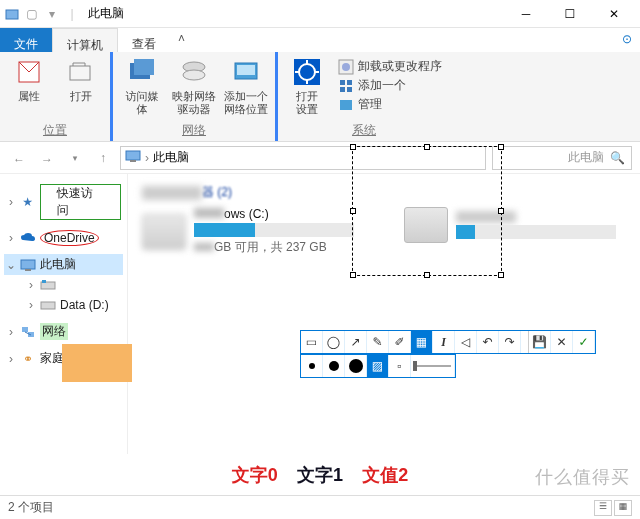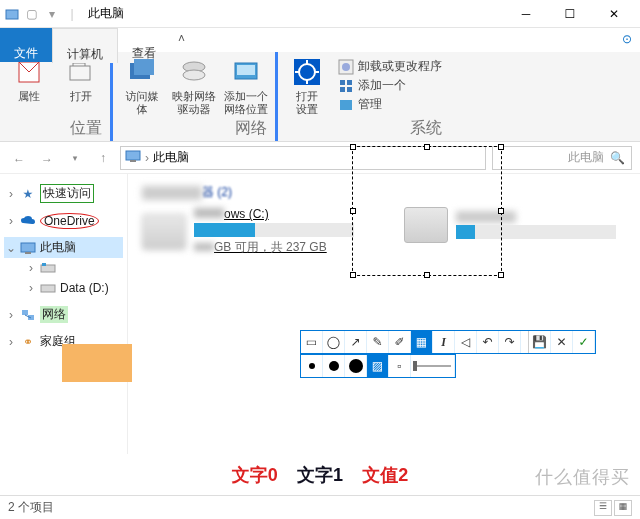--- a/index.html
+++ b/index.html
@@ -4,29 +4,29 @@
 <style>
 *{box-sizing:border-box;margin:0;padding:0;font-family:"Microsoft YaHei","Segoe UI",sans-serif;font-size:12px;}
 body{width:640px;height:519px;background:#fff;position:relative;overflow:hidden;}
 .titlebar{height:28px;display:flex;align-items:center;padding:0 4px;border-bottom:1px solid #e5e5e5;}
 .titlebar .qat{display:flex;gap:4px;align-items:center;}
 .titlebar .qat span{width:16px;height:16px;display:inline-flex;align-items:center;justify-content:center;color:#666;}
 .titlebar .title{margin-left:8px;color:#000;}
 .titlebar .winbtns{margin-left:auto;display:flex;gap:0;}
 .titlebar .winbtns div{width:44px;height:28px;display:flex;align-items:center;justify-content:center;color:#000;}
 .tabs{height:24px;display:flex;align-items:stretch;background:#fff;position:relative;}
-.tabs .tab{padding:17px 14px;color:#333;cursor:default;}
+.tabs .tab{padding:8px 14px;color:#333;cursor:default;}
 .tabs .tab.file{background:#1979ca;color:#fff;}
 .tabs .tab.active{background:#f5f5f5;border:1px solid #ddd;border-bottom:none;}
 .tabs .help{margin-left:auto;padding:4px 8px;color:#1979ca;}
 .tabs .collapse{padding:4px 8px;color:#555;}
 .ribbon{height:90px;background:#f5f5f5;border-bottom:1px solid #ddd;display:flex;}
 .rgroup{border-right:3px solid #3b82f6;padding:4px 8px 0 8px;display:flex;flex-direction:column;}
 .rgroup .items{display:flex;gap:10px;flex:1;}
-.rgroup .glabel{text-align:right;color:#777;font-size:16px;padding:2px 0;}
+.rgroup .glabel{text-align:center;color:#777;font-size:12px;padding:2px 0;text-decoration:underline;}
 .btn-big{display:flex;flex-direction:column;align-items:center;gap:2px;width:42px;}
 .btn-big .ico{width:32px;height:32px;display:flex;align-items:center;justify-content:center;}
 .btn-big .lbl{font-size:11px;color:#444;text-align:center;line-height:1.2;}
 .smalllist{display:flex;flex-direction:column;gap:2px;padding-top:2px;}
 .smallitem{display:flex;align-items:center;gap:4px;font-size:11px;color:#444;}
 .smallitem .si{width:16px;height:16px;display:inline-block;}
 .addr{height:32px;display:flex;align-items:center;gap:6px;padding:0 8px;background:#fff;border-bottom:1px solid #eee;}
 .navbtn{width:22px;height:22px;border-radius:2px;color:#888;display:flex;align-items:center;justify-content:center;}
 .addrbox{flex:1;height:24px;border:1px solid #ccc;display:flex;align-items:center;padding:0 4px;gap:4px;}
 .searchbox{width:140px;height:24px;border:1px solid #ccc;display:flex;align-items:center;justify-content:flex-end;color:#999;padding:0 6px;gap:6px;filter:blur(.6px);}
@@ -34,21 +34,21 @@
 .sidebar{width:160px;padding:8px 4px;border-right:1px solid #eee;position:relative;}
 .tree-item{display:flex;align-items:center;gap:4px;padding:2px 2px;color:#222;}
 .tree-item .exp{width:10px;color:#777;text-align:center;}
 .tree-item .ico{width:16px;height:16px;display:inline-flex;align-items:center;justify-content:center;}
 .tree-sub{padding-left:20px;}
 .content{flex:1;padding:10px 14px;position:relative;}
 .grphdr{color:#003399;font-size:13px;margin-bottom:6px;filter:blur(.8px);}
 .drive-row{display:flex;gap:40px;align-items:flex-start;}
 .drive{display:flex;gap:8px;align-items:center;}
 .drive .dico{width:44px;height:36px;background:linear-gradient(#e8e8e8,#cfcfcf);border:1px solid #bbb;border-radius:3px;position:relative;}
-.drive .dinfo{display:flex;flex-direction:column;gap:2px;width:170px;text-decoration:underline;}
+.drive .dinfo{display:flex;flex-direction:column;gap:2px;width:170px;}
 .drive .dname{font-size:12px;color:#111;}
 .drive .dbar{width:160px;height:14px;background:#e9e9e9;position:relative;}
 .drive .dbar .fill{position:absolute;left:0;top:0;bottom:0;background:#26a0da;}
 .drive .dtxt{font-size:11px;color:#666;}
 .blurpix{filter:blur(3px);}
 .selrect{position:absolute;border:1px dashed #000;pointer-events:none;}
 .selrect .hdl{width:6px;height:6px;background:#fff;border:1px solid #000;position:absolute;}
 .tool-palette{position:absolute;border:1px solid #0078d7;background:#fff;display:flex;}
 .tool-palette .tp-btn{width:22px;height:22px;display:flex;align-items:center;justify-content:center;border-right:1px solid #dfeffb;color:#333;}
 .tool-palette .tp-btn.active{background:#0078d7;color:#fff;}
@@ -210,21 +210,21 @@
       <span>此电脑</span>
       <span style="color:#2a80c8">🔍</span>
     </div>
 </div>
 
 <div class="main">
   <div class="sidebar">
     <div class="tree-item">
         <span class="exp">›</span>
         <span class="ico" style="color:#3a7abd">★</span>
-        <span style="border:1px solid #2b9a2b;padding:0 2px">快速访问</span>
+        <span style="border:1px solid #2b9a2b;padding:0 16px">快速访问</span>
       </div>
     <div style="height:6px"></div>
     <div class="tree-item">
         <span class="exp">›</span>
         <span class="ico">
           <svg width="16" height="12">
             <path d="M3 8 Q1 8 1 5 Q1 3 4 3 Q5 1 8 1 Q12 1 12 4 Q15 4 15 7 Q15 9 12 9 Z" fill="#1a6fc4"></path>
           </svg>
         </span>
         <span style="border:1.5px solid #d22;border-radius:50%;padding:0 3px">OneDrive</span>

